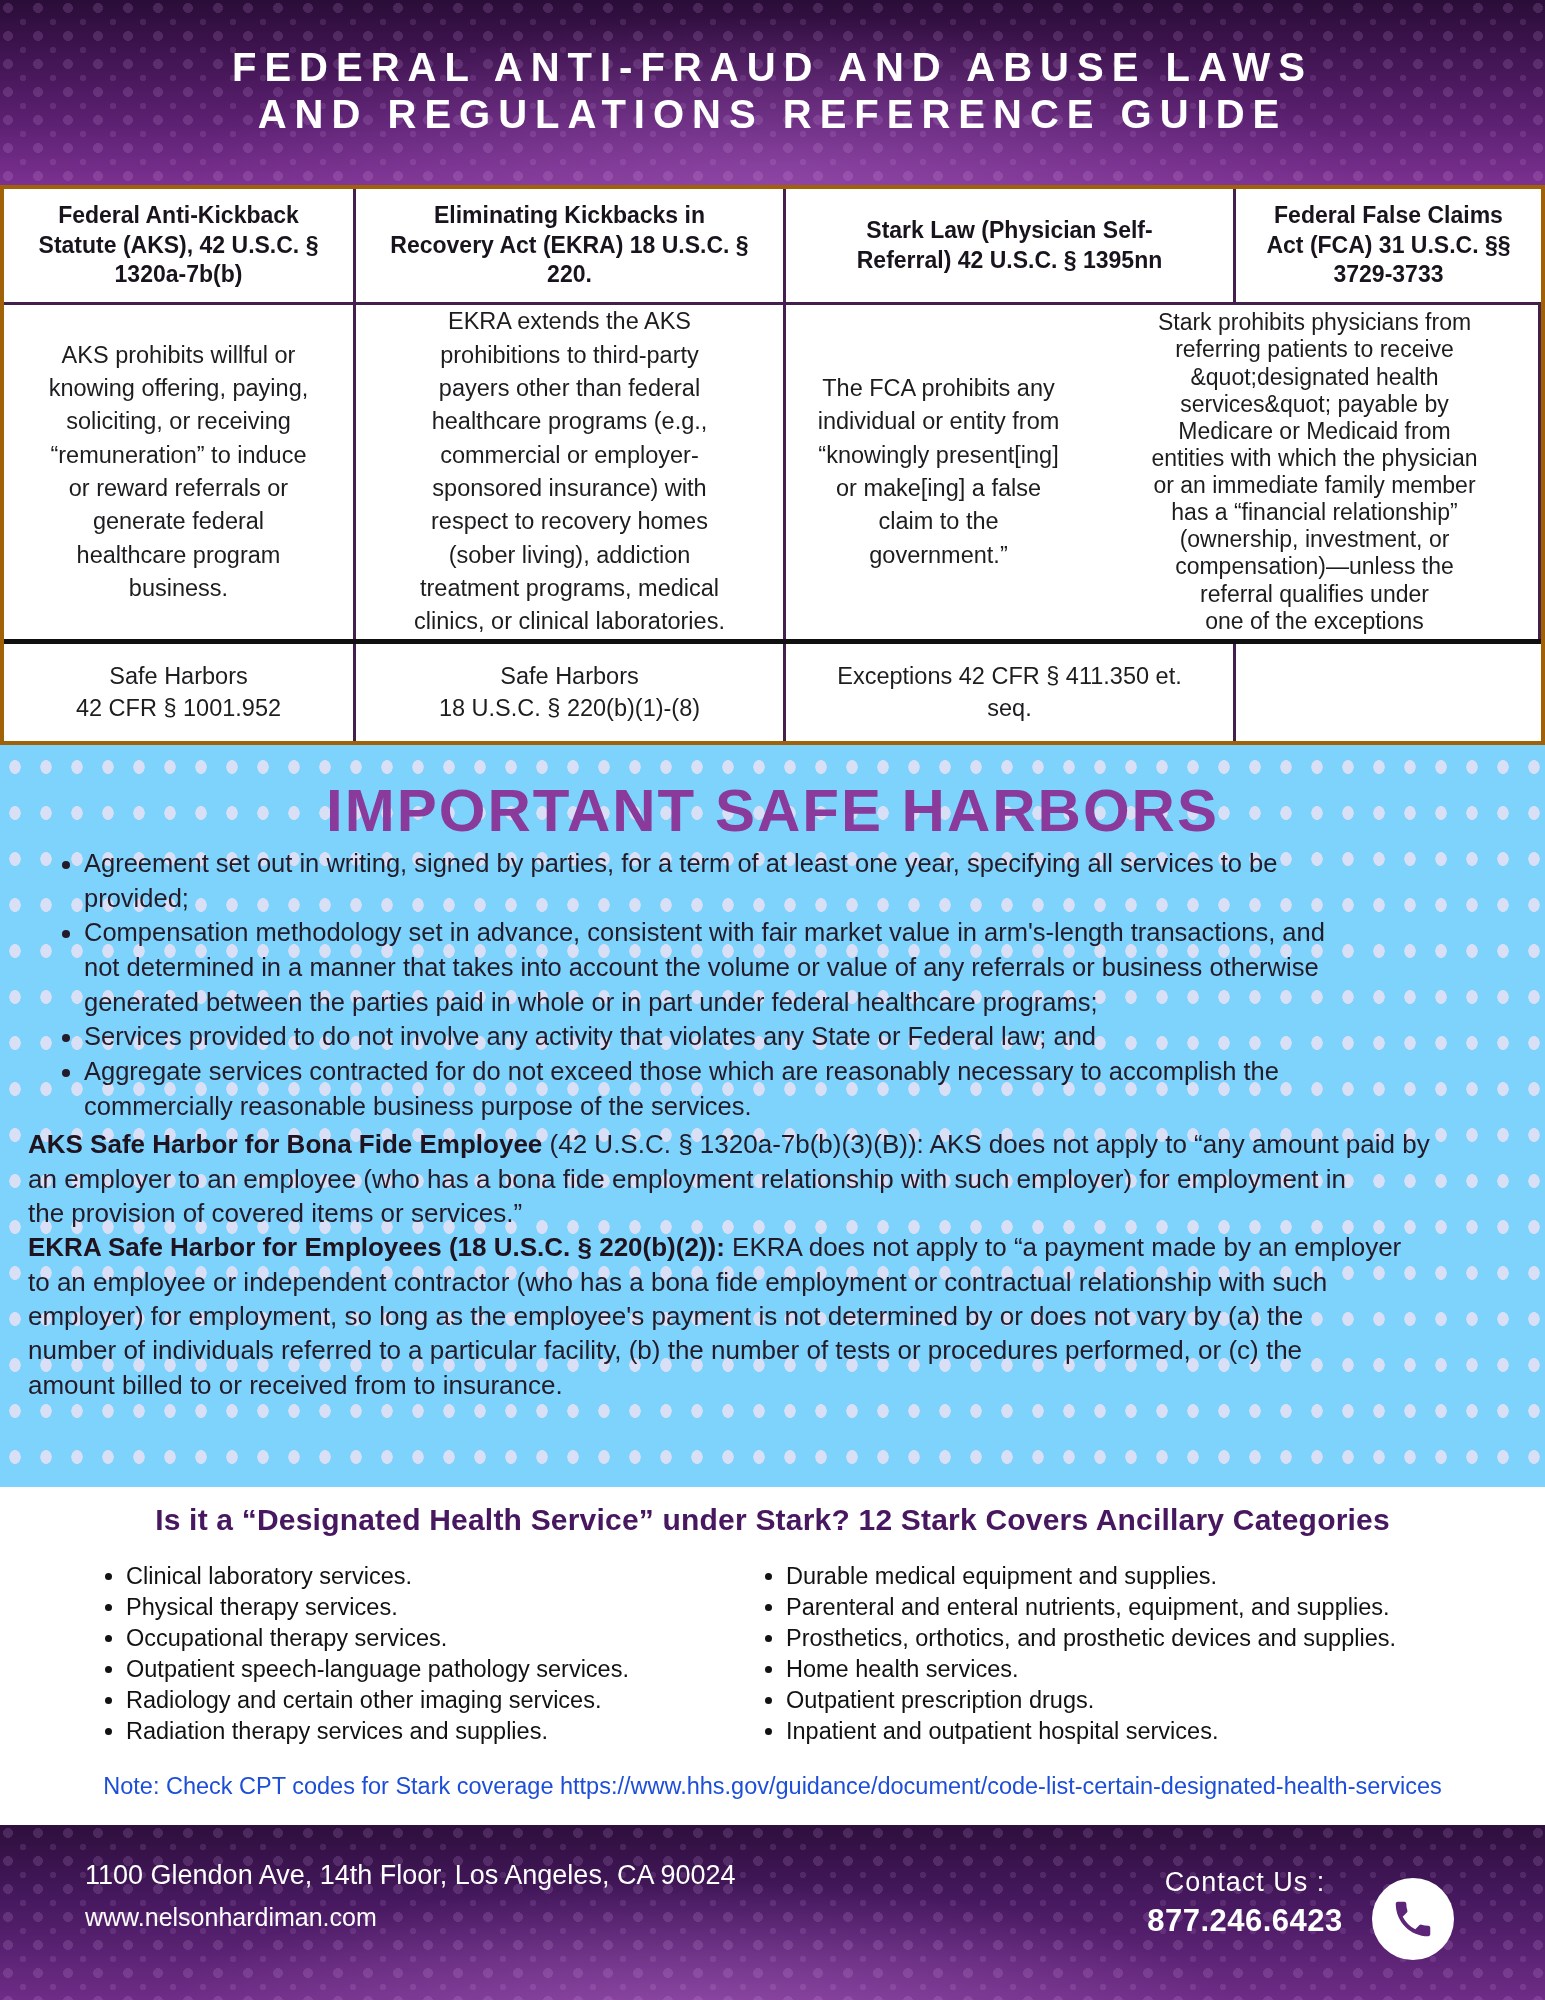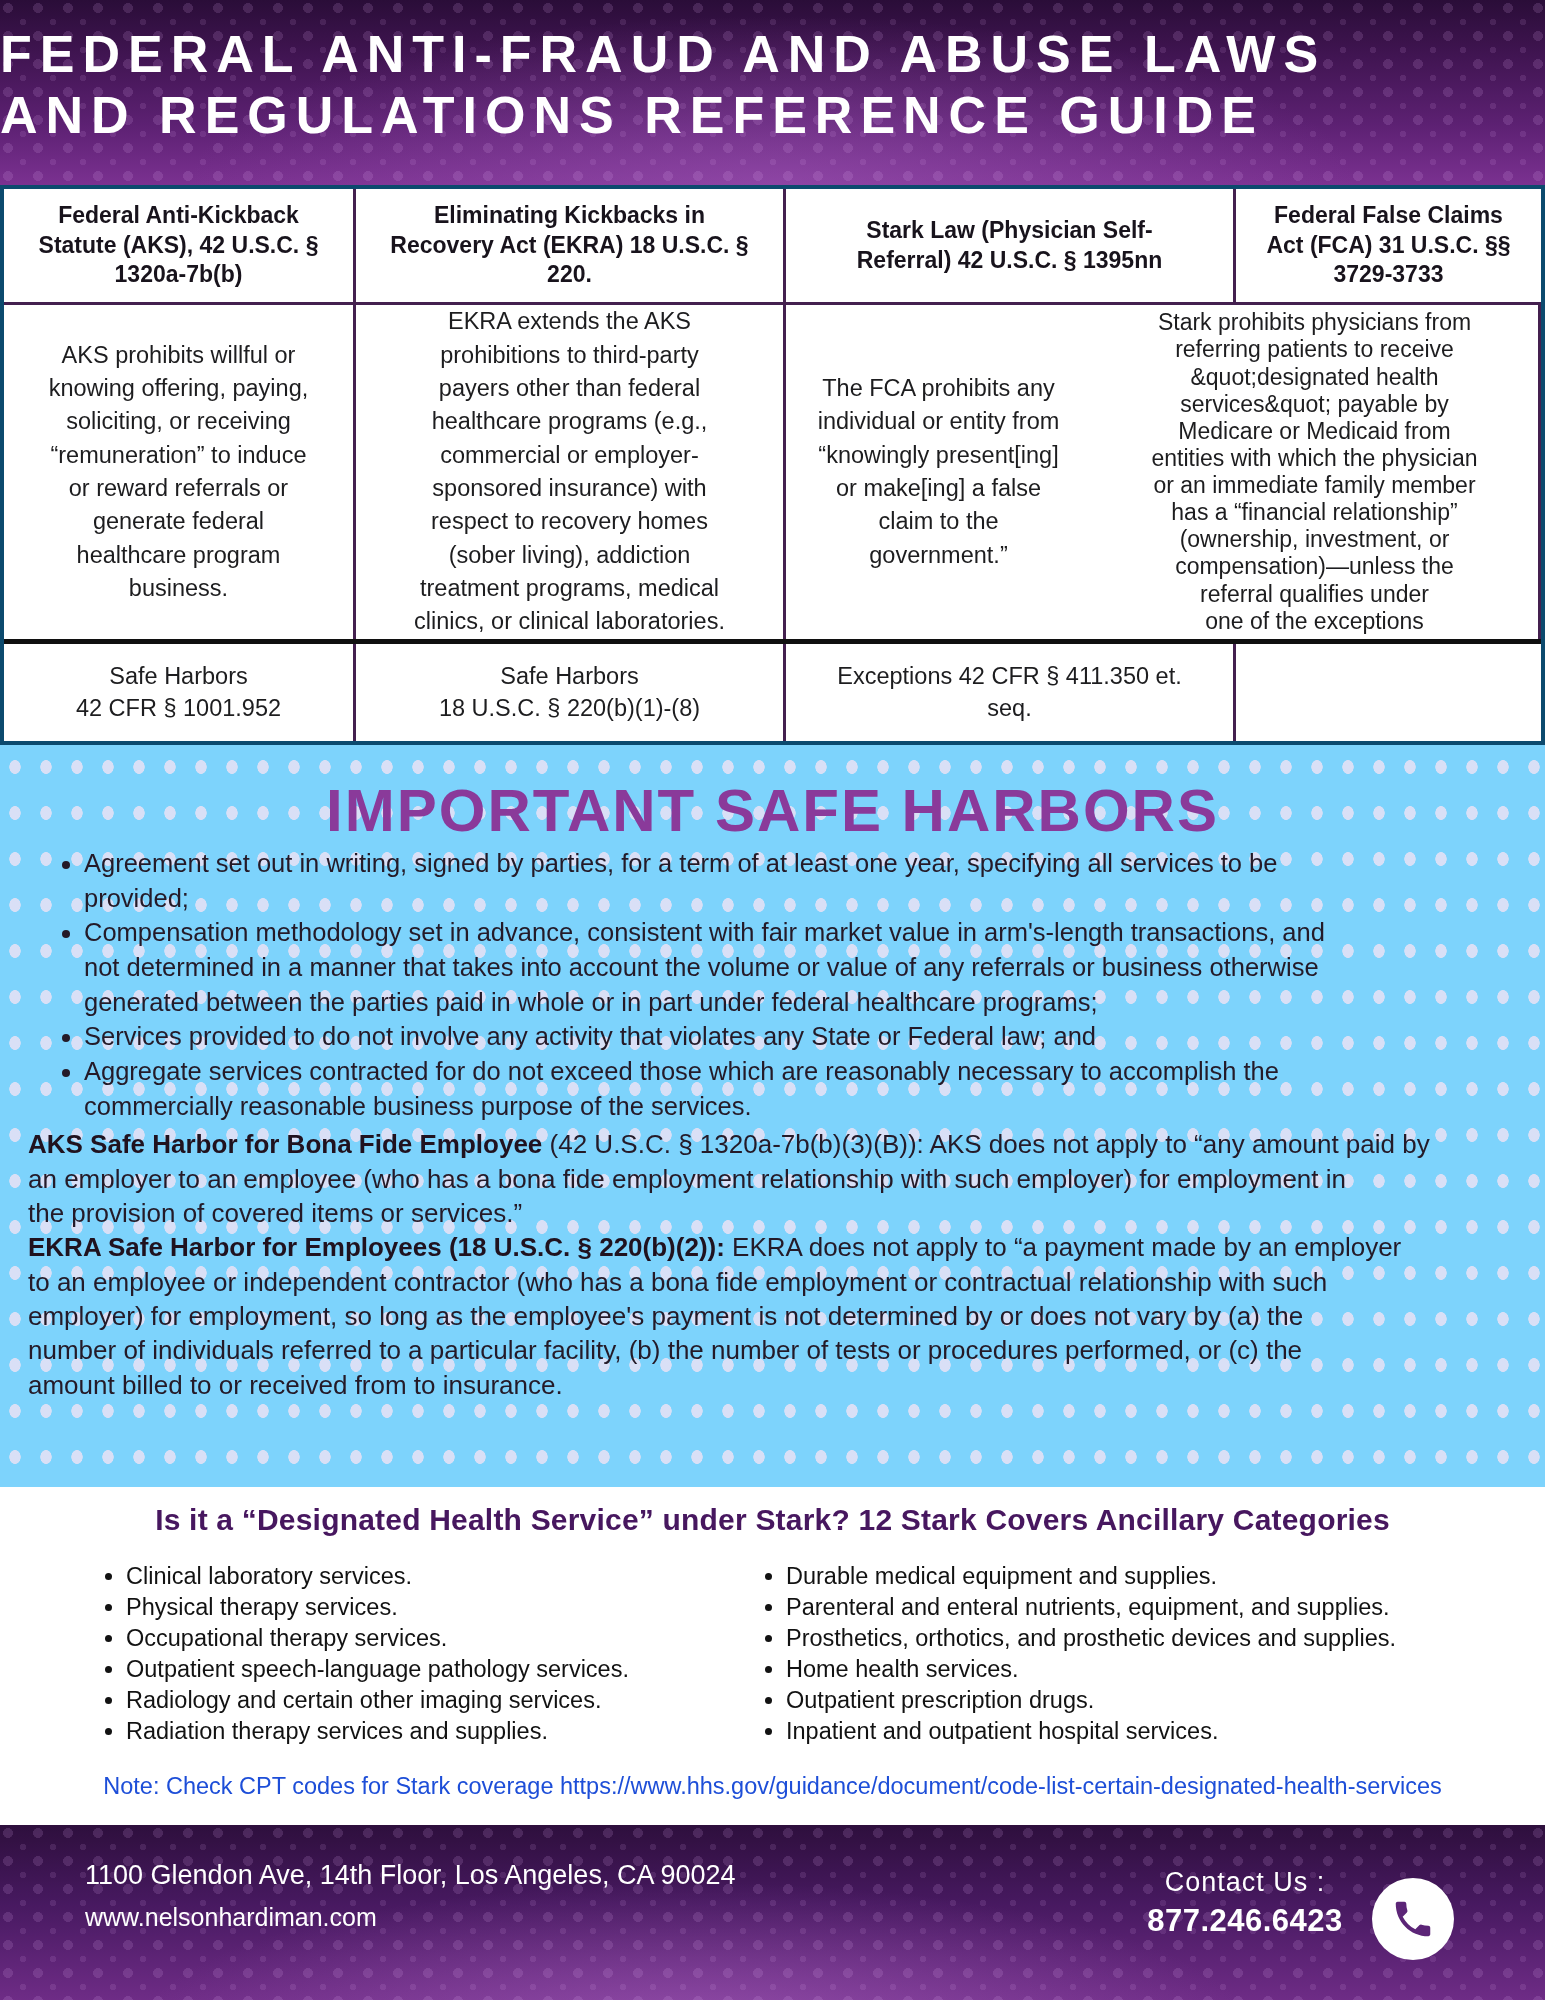--- a/index.html
+++ b/index.html
@@ -19,28 +19,28 @@
   }
   .header::after, .footer::after {
     content:""; position:absolute; inset:0; pointer-events:none;
     background-image:
       radial-gradient(circle 5px at 8px 8px, rgba(221,168,238,0.16) 98%, transparent),
       radial-gradient(circle 3px at 8px 8px, rgba(221,168,238,0.13) 98%, transparent);
     background-size:30px 28px, 30px 28px;
     background-position:0 0, 15px 14px;
   }
   .header-title {
-    position:relative; z-index:1; padding-top:24px; text-align:left;
-    color:#ffffff; font-weight:700; font-size:52px; line-height:1.18; letter-spacing:8px;
+    position:relative; z-index:1; padding-top:44px; text-align:center;
+    color:#ffffff; font-weight:700; font-size:40px; line-height:1.18; letter-spacing:8px;
   }
 
   
   .ref-table {
     position:absolute; top:185px; left:0; width:1545px; height:560px;
-    border:4px solid #0c4a6e; background:#ffffff;
+    border:4px solid #a16207; background:#ffffff;
     display:flex; flex-direction:column;
   }
   .t-row { display:flex; width:100%; }
   .t-row.hdr  { height:116px; border-bottom:3px solid #44204f; }
   .t-row.body { height:339px; border-bottom:5px solid #101010; }
   .t-row.foot { flex:1; }
   .t-cell {
     display:flex; align-items:center; justify-content:center;
     text-align:center; white-space:pre-line; padding:4px 10px;
     border-right:3px solid #44204f;

